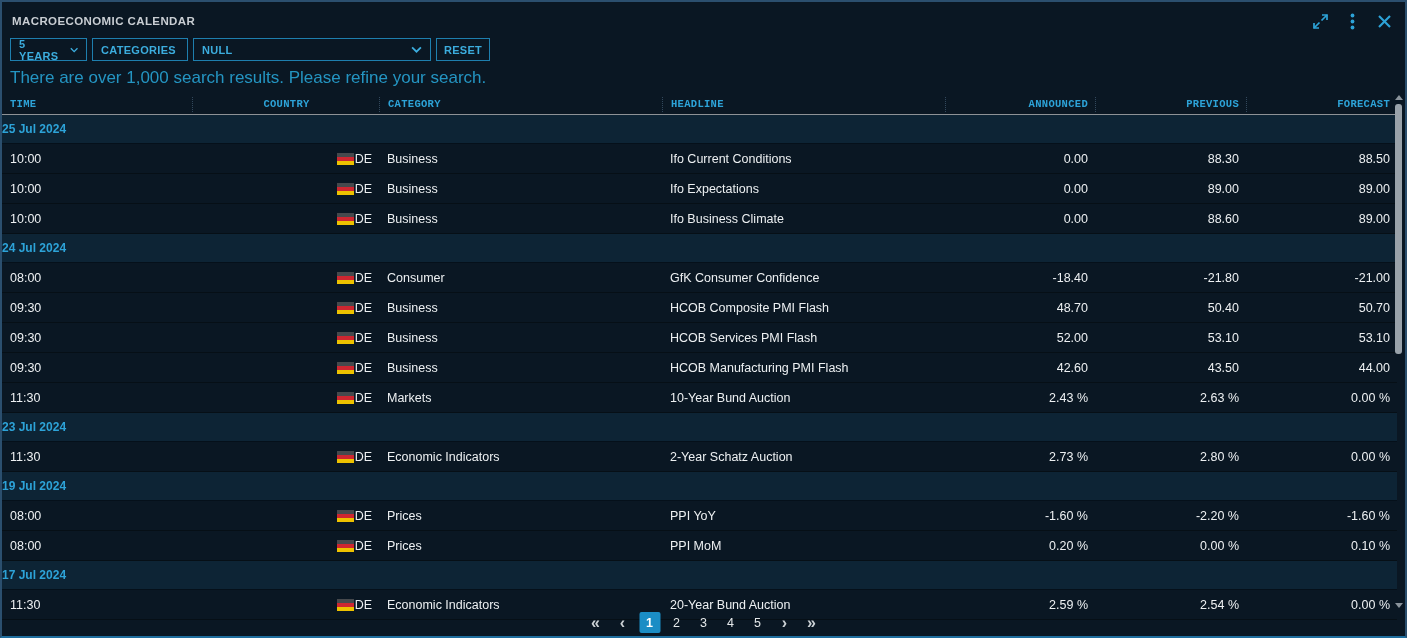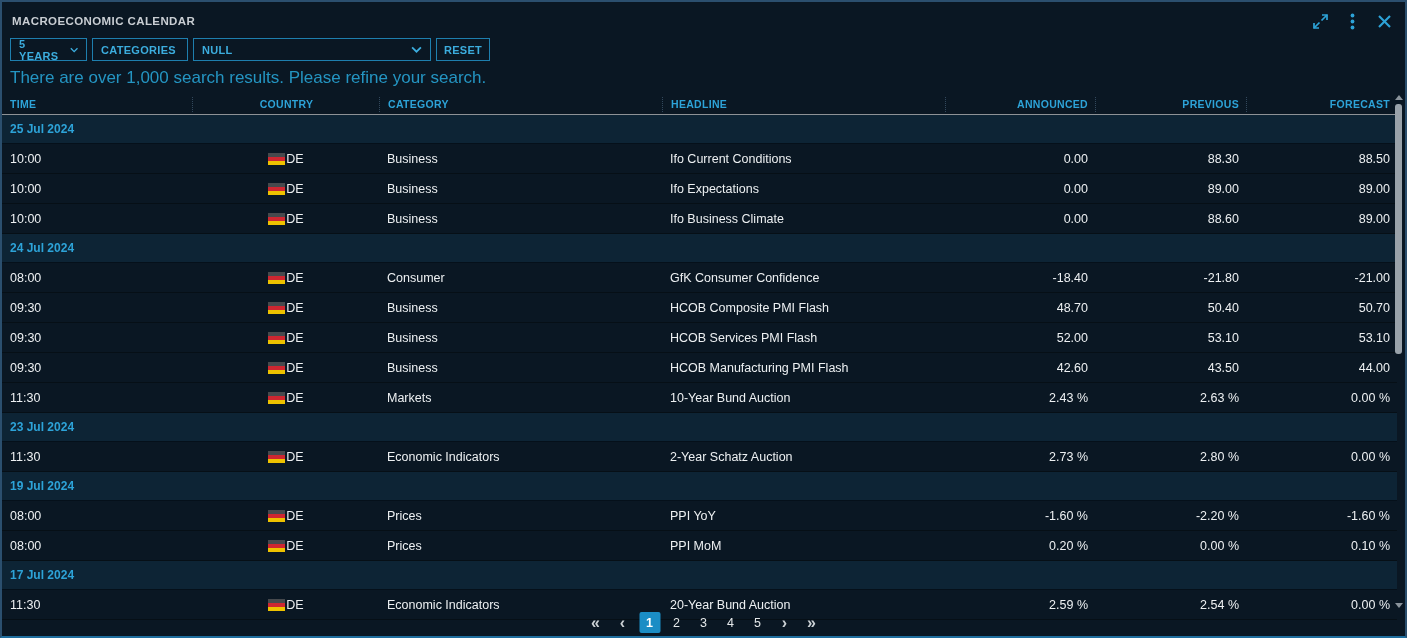--- a/index.html
+++ b/index.html
@@ -34,36 +34,36 @@
   .sel-search { width:238px; }
   .btn-reset { width:54px; justify-content:center; }
 
   .notice { color:#2495c2; font-size:17px; padding:7px 0 6px 8px; }
 
   
   .grid { width:1395px; display:grid; grid-template-columns:190px 187px 283px 283px 150px 151px 151px; }
   .ghead { height:21px; align-items:center; border-bottom:1px solid #8e9296; }
   .ghead .hcell {
     color:#2da3d8; font-size:10.5px; font-weight:bold; letter-spacing:.3px;
-    height:15px; line-height:15px; padding:0 7px 0 8px; white-space:nowrap; overflow:hidden;
+    height:15px; line-height:15px; padding:0 7px 0 8px; white-space:nowrap; overflow:hidden;font-family:Liberation Mono, monospace;
   }
   .ghead .hcell + .hcell { border-left:1px dotted #32485c; }
   .h-center { text-align:center; }
   .h-right { text-align:right; }
 
   .group-row {
     width:1395px; height:29px; background:#0d2435;
     color:#2da3d8; font-size:12px; font-weight:bold;
-    display:flex; align-items:center; padding-left:8px;
+    display:flex; align-items:center; 
     border-bottom:1px solid #05101a;
   }
   .data-row { height:30px; align-items:center; border-bottom:1px solid rgba(0,0,0,.35); }
   .cell { color:#edf0f2; font-size:12.5px; white-space:nowrap; overflow:hidden; padding:0 7px 0 8px; }
   .c-right { text-align:right; }
-  .c-country { display:flex; align-items:center; justify-content:center; gap:1px; }
+  .c-country { display:flex; align-items:center; justify-content:flex-end; gap:1px; }
   .flag-de {
     width:17px; height:12px; flex:0 0 auto;
     background:linear-gradient(to bottom, #46494d 0 33.4%, #ce2630 33.4% 66.7%, #eec200 66.7% 100%);
   }
 
   
   .pagination {
     position:absolute; bottom:3px; left:50%; transform:translateX(-50%);
     display:flex; align-items:center; gap:6px; z-index:5;
   }

